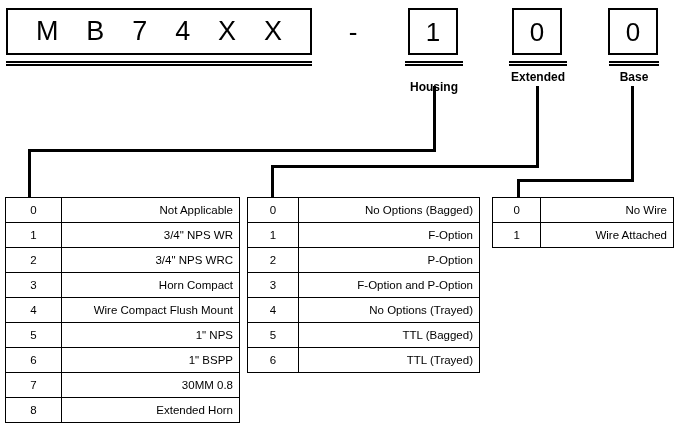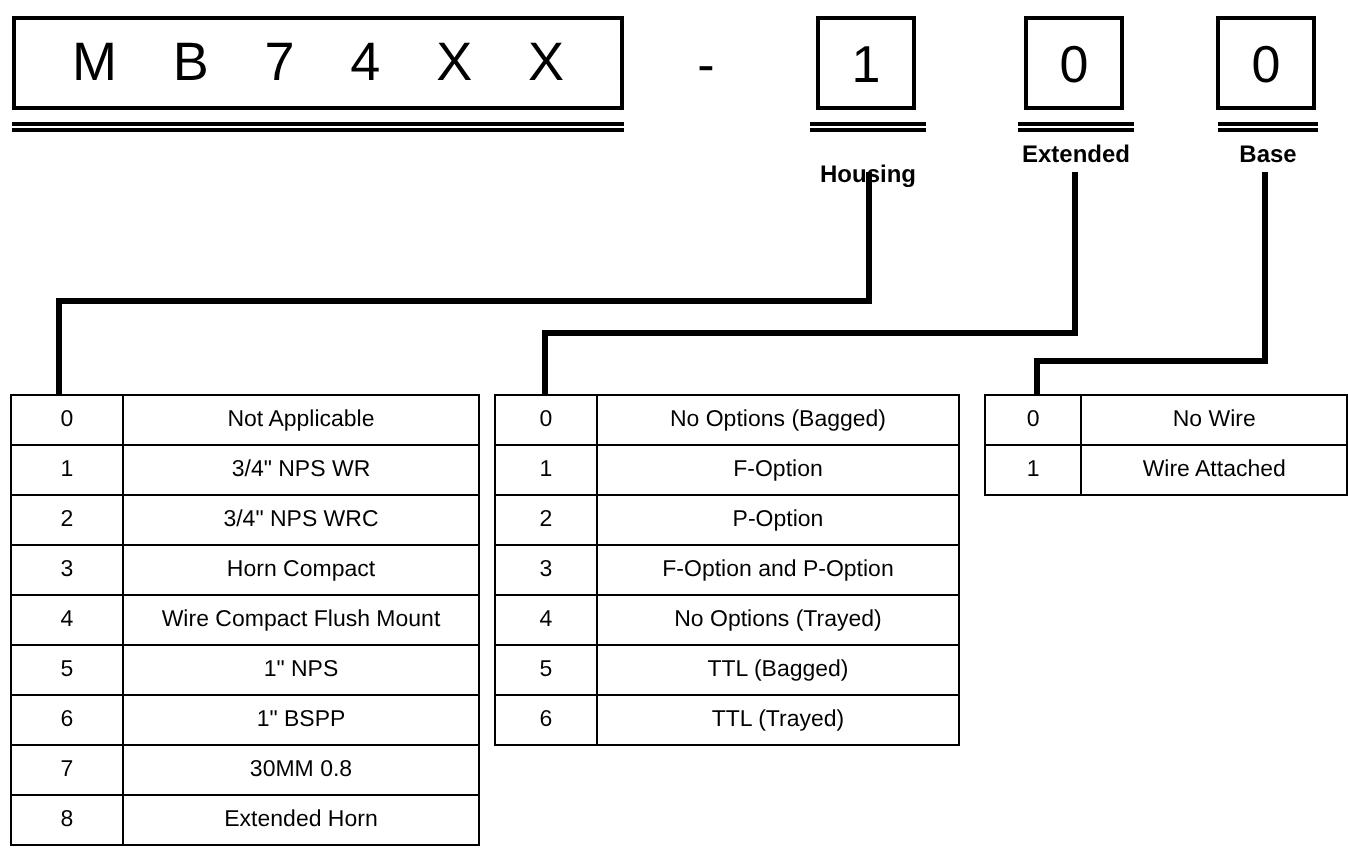--- a/index.html
+++ b/index.html
@@ -125,21 +125,21 @@
     padding: 0 6px;
     line-height: 24px;
     white-space: nowrap;
     background: #ffffff;
   }
   .opt-table .code-cell {
     text-align: center;
     padding: 0;
   }
   .opt-table .desc-cell {
-    text-align: center;
+    text-align: right;
   }
 
   #table-housing { left: 5px;   top: 197px; }
   #table-housing .code-cell { width: 55px; }
   #table-housing .desc-cell { width: 165px; }
 
   #table-options { left: 247px; top: 197px; }
   #table-options .code-cell { width: 50px; }
   #table-options .desc-cell { width: 168px; }
 

